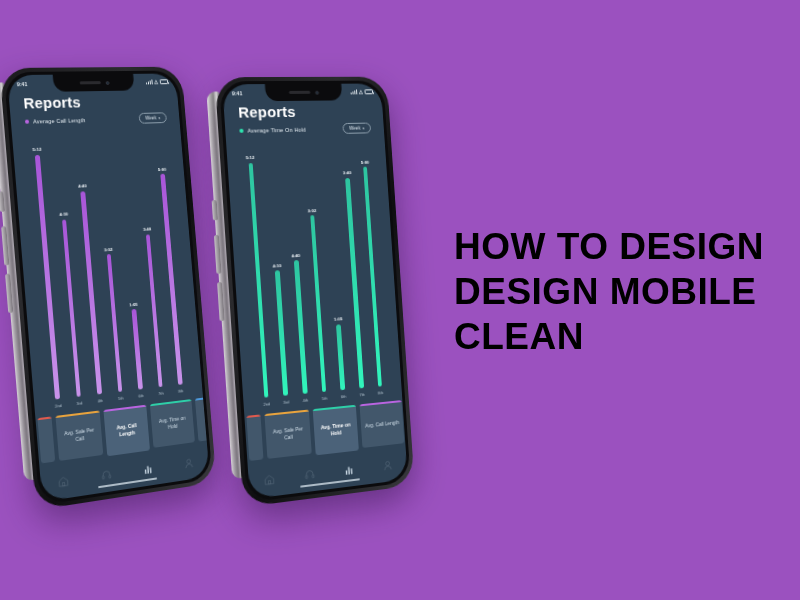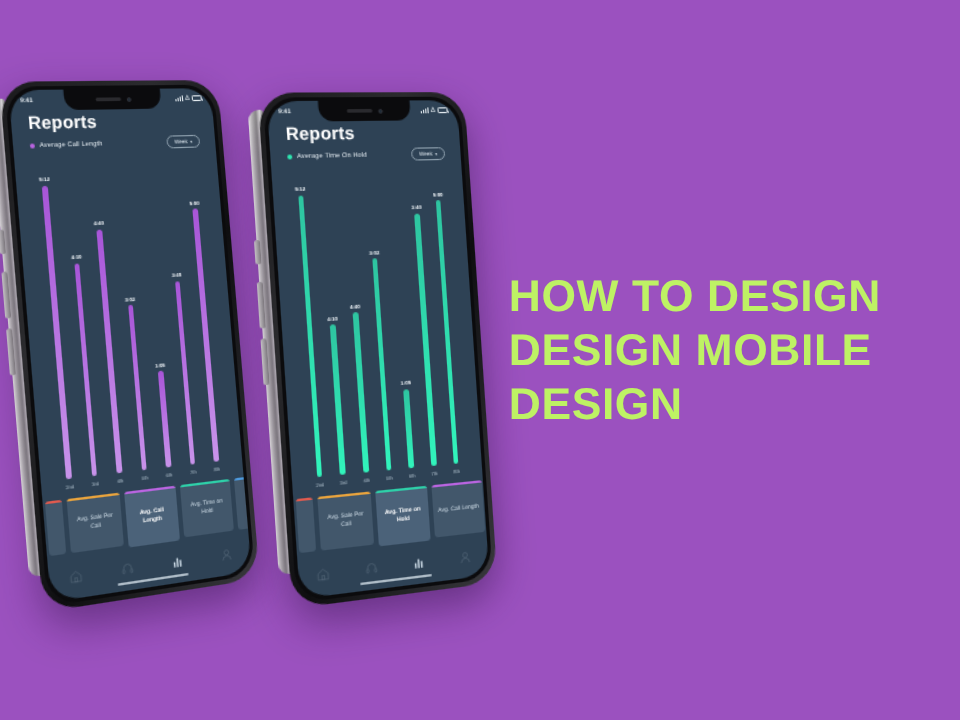--- a/index.html
+++ b/index.html
@@ -7,23 +7,23 @@
   body {
     font-family:"Liberation Sans", sans-serif;
     background:#9B51BF;
     position:relative;
   }
   #stage { position:absolute; inset:0; background:#9B51BF; }
 
   
   .headline {
     position:absolute;
-    left:424px; top:224px;
+    left:454px; top:224px;
     width:345px;
-    color:#bef264;
+    color:#000000;
     font-weight:bold;
     font-size:37px;
     line-height:45px;
     letter-spacing:0.5px;
   }
   .headline .hl-line { display:block; white-space:nowrap; }
 
   
   .phone-wrap { position:absolute; transform-style:preserve-3d; }
 
@@ -418,16 +418,16 @@
           <div class="home-indicator"></div>
 
         </div>
       </div>
     </div>
   </div>
 
   <div class="headline" id="headline">
       <span class="hl-line">HOW TO DESIGN</span>
       <span class="hl-line">DESIGN MOBILE</span>
-      <span class="hl-line">DESIGN</span>
+      <span class="hl-line">CLEAN</span>
     </div>
 
 </div>
 
 </body></html>

